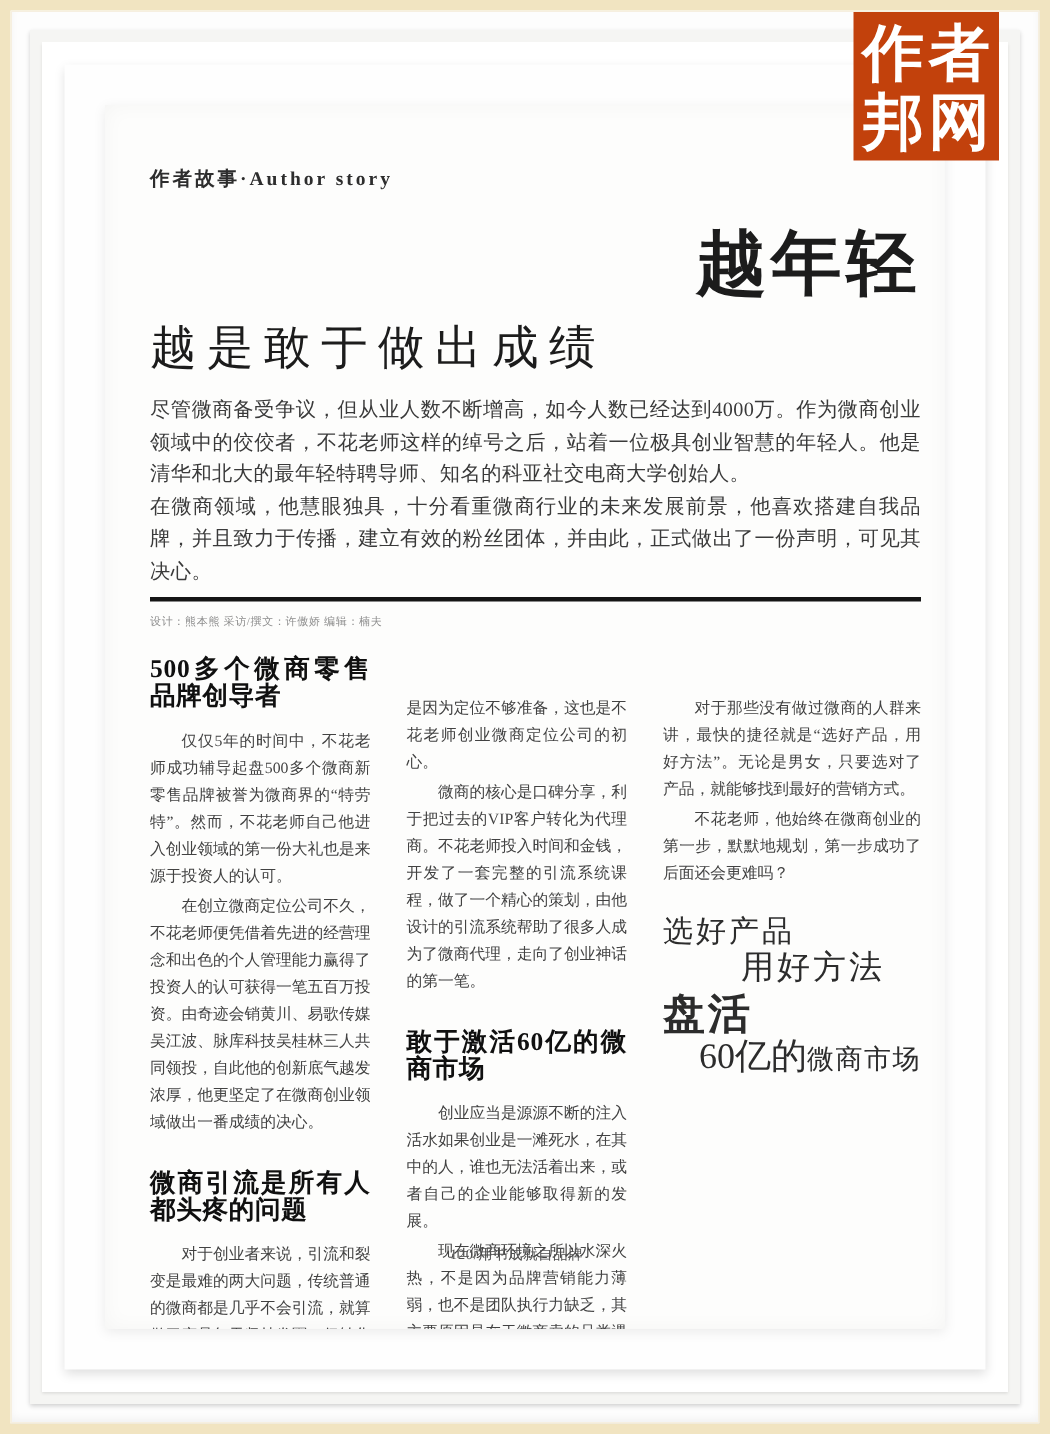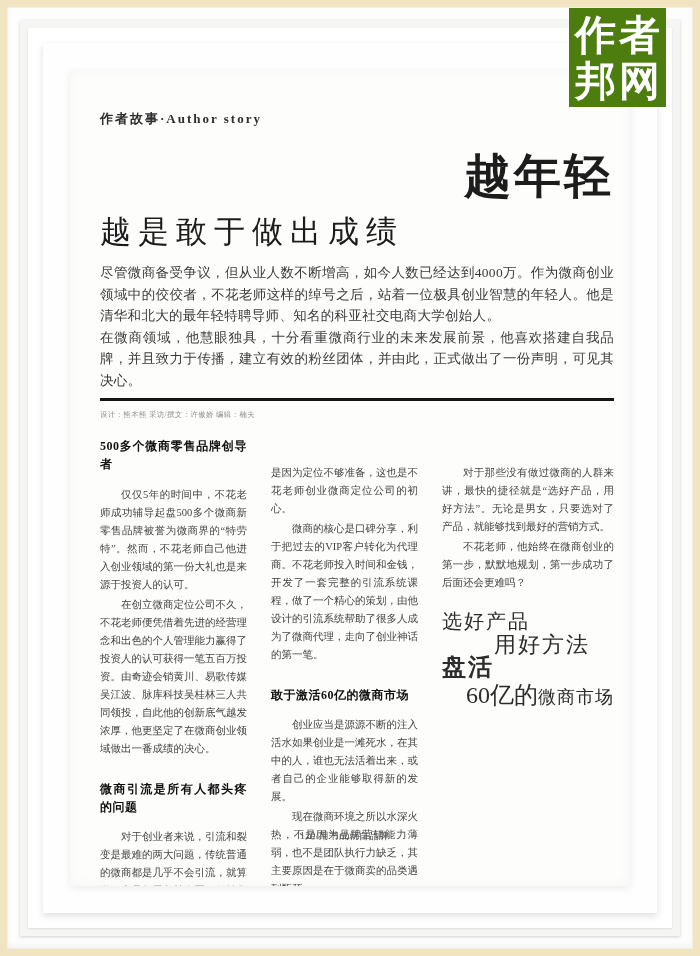--- a/index.html
+++ b/index.html
@@ -21,21 +21,21 @@
     box-shadow: 0 1px 2px rgba(0,0,0,.10); }
   .frame-mat { position:absolute; inset:43px; background:#fefefe;
     box-shadow: 0 3px 7px rgba(0,0,0,.13); }
   .page { position:absolute; inset:70px; background:#fdfdfc;
     box-shadow: 0 2px 8px rgba(0,0,0,.08), inset 0 0 14px rgba(0,0,0,.035);
     padding:40px 16px 0 30px; overflow:hidden;
     color:#3d3d3d; }
 
   
   .badge { position:absolute; top:8px; left:569px; width:97px; height:99px;
-    background:#4d7c0f; z-index:20; display:flex; flex-direction:column;
+    background:#c2410c; z-index:20; display:flex; flex-direction:column;
     align-items:center; justify-content:center;
     font-family:"Liberation Sans","DejaVu Sans",sans-serif;
     color:#ffffff; font-weight:900; font-size:41px; line-height:46px;
     letter-spacing:3px; text-indent:3px; }
 
   .section-label { font-size:13px; font-weight:700;
     letter-spacing:2px; color:#2d2d2d; margin-right:14px; }
 
   .title { margin-top:22px; color:#1c1c1c; }
   .title .t1 { display:block; font-size:47px; line-height:52px; font-weight:900; letter-spacing:3px;text-align:right; }
@@ -46,28 +46,28 @@
   .intro p + p { margin-top:0; }
 
   .rule { border-top:3px solid #151515; margin-top:7px; }
   .credits { margin-top:7px; font-size:9px; color:#8d8d8d; letter-spacing:.5px;
     transform-origin:left center; transform:scale(.82); }
 
   .columns { margin-top:16px; display:flex; gap:24px; }
   .col { flex:1; font-size:10.5px; line-height:18px; text-align:justify; color:#424242; }
   .col p { text-indent:0; margin-bottom:2px; }
   .col p.ind { text-indent:2em; }
-  .col h3 { font-size:12px; color:#101010; letter-spacing:.5px; margin-bottom:13px; }
+  .col h3 { font-size:17px; color:#101010; letter-spacing:.5px; margin-bottom:13px; }
   .col h3.mid { margin-top:22px; margin-bottom:12px; }
   .col.pad-top { padding-top:27px; }
 
   .pullquote { margin-top:20px; color:#2c2c2c; text-align:left; }
   .pq1 { font-size:20px; letter-spacing:2px; font-weight:400; }
   .pq2 { font-size:22px; font-weight:400; letter-spacing:2px; margin-left:52px; margin-top:6px; }
-  .pq3 { font-size:24px; font-weight:700; letter-spacing:2px; margin-top:4px; }
+  .pq3 { font-size:28px; font-weight:700; letter-spacing:2px; margin-top:14px; }
   .pq4 { margin-left:24px; margin-top:10px; white-space:nowrap; }
   .pq4 .big { font-size:24px; font-weight:400;text-align:center; }
   .pq4 .small { font-size:18px; font-weight:400; letter-spacing:1px; }
 
   .footer { position:absolute; left:230px; top:760px; font-size:9.5px; color:#4f4f4f; letter-spacing:.5px; }
 </style>
 </head>
 <body>
 
 <div class="scene">

